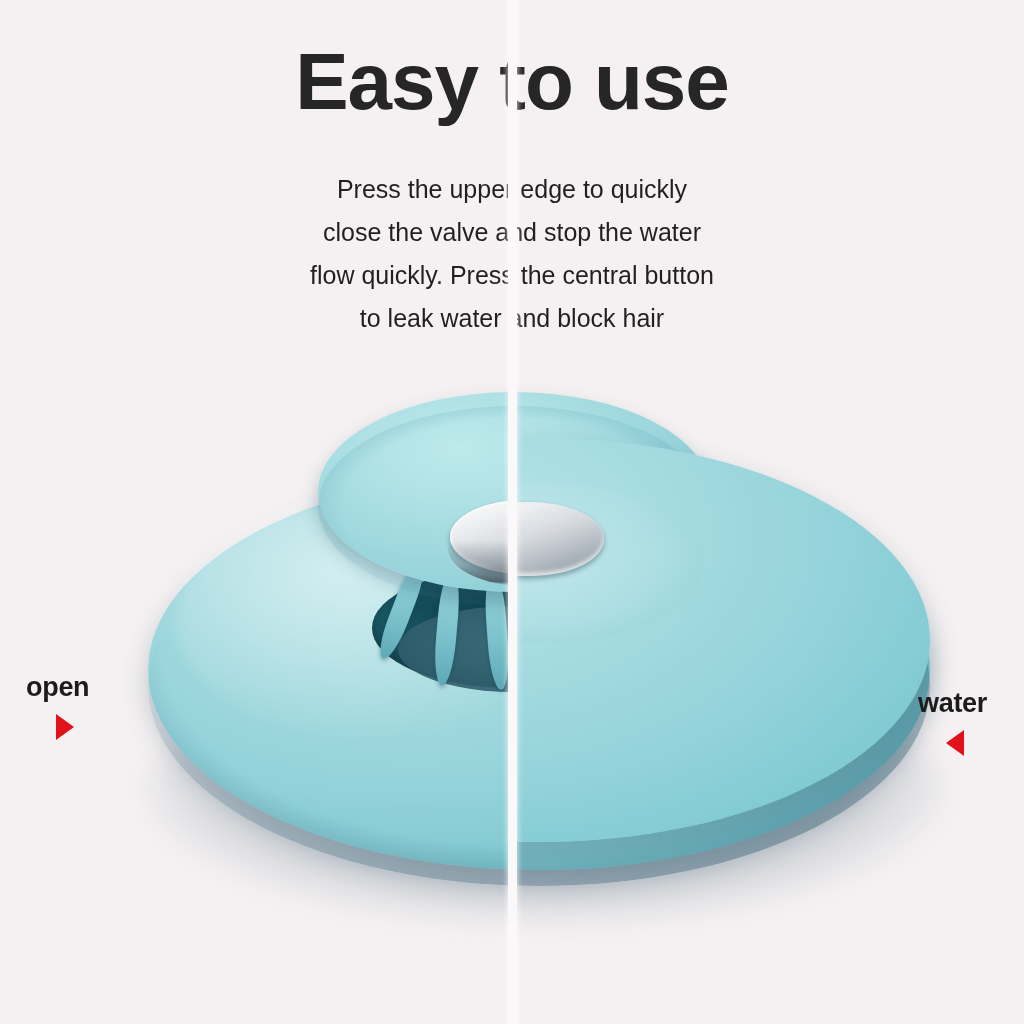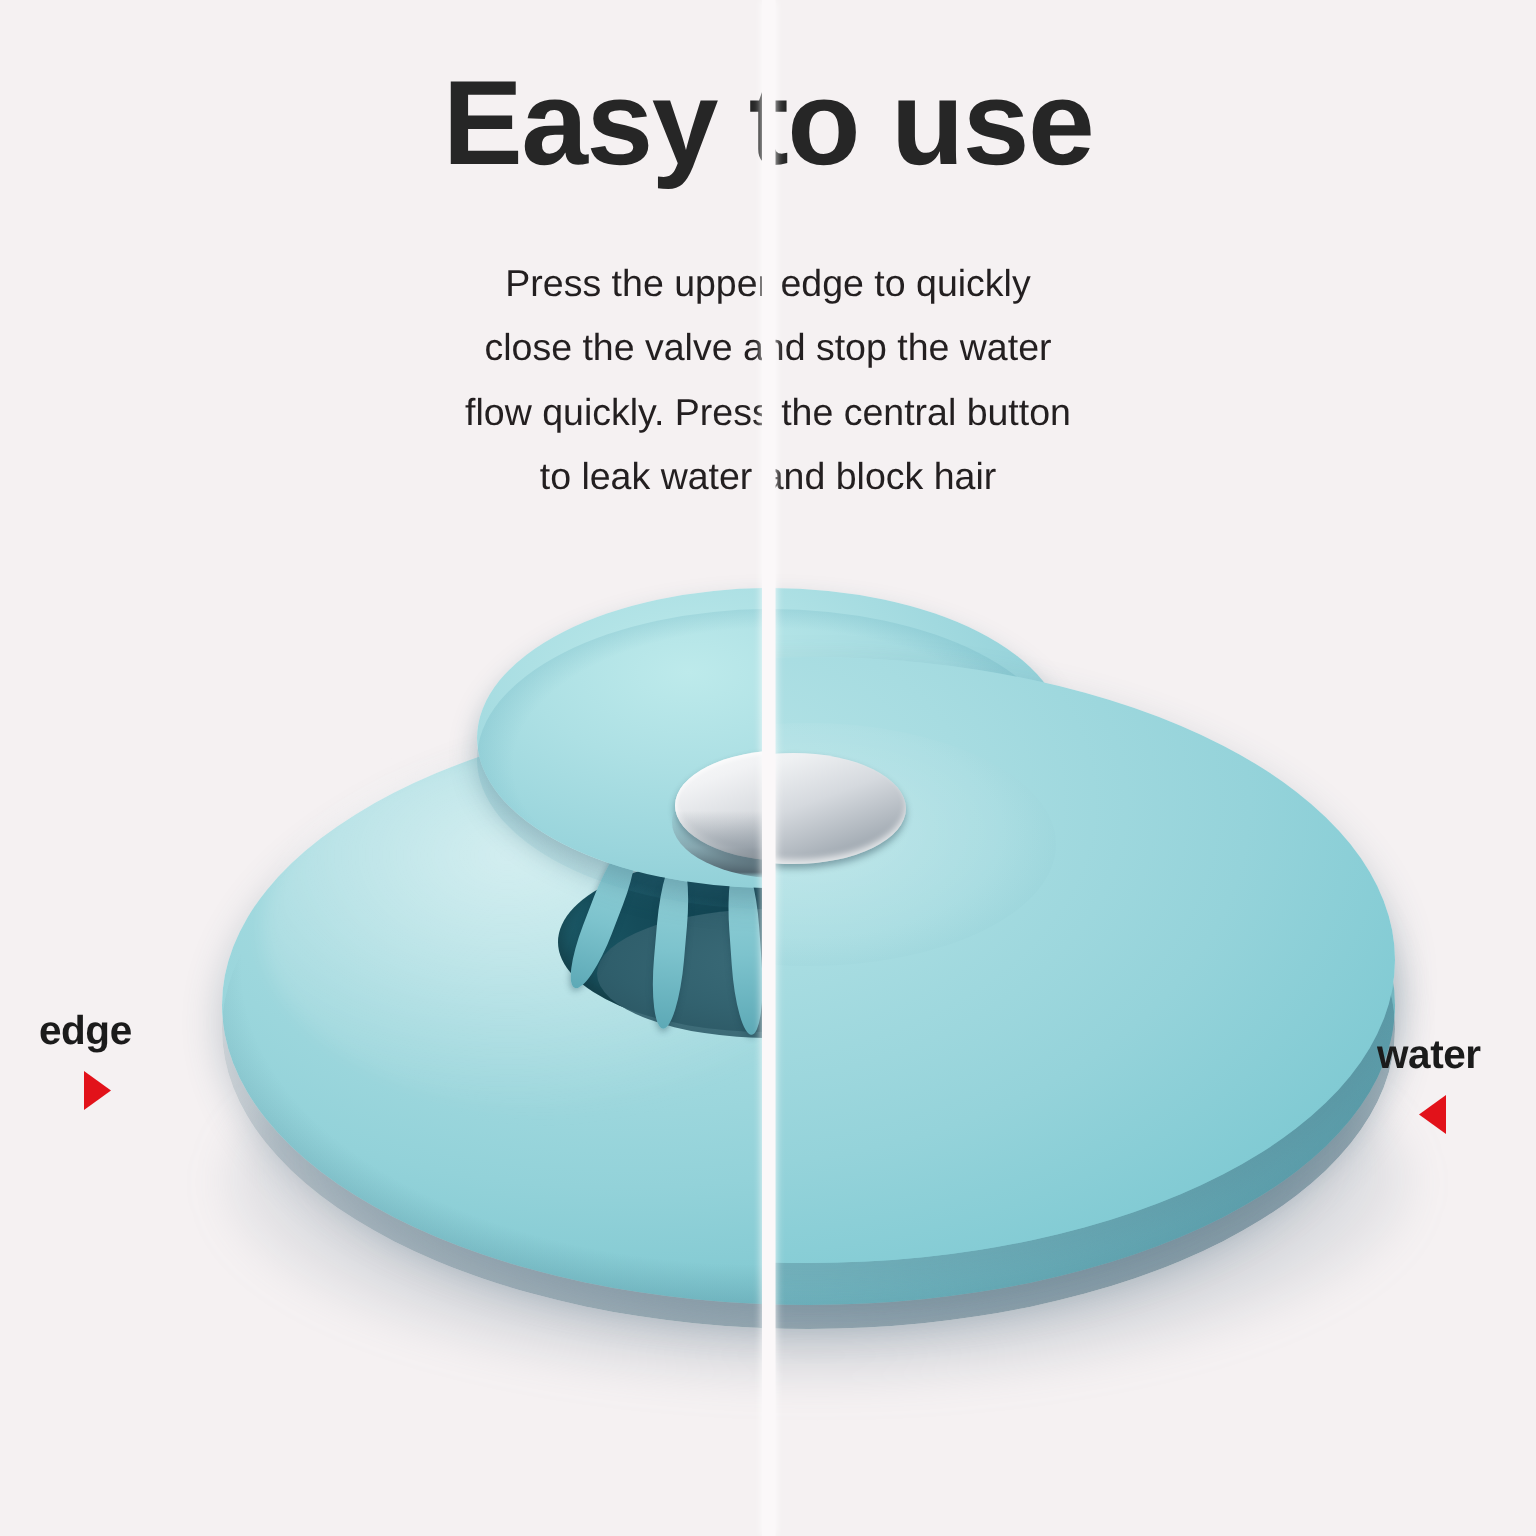--- a/index.html
+++ b/index.html
@@ -363,19 +363,19 @@
 
     <div class="closed-half">
       <div class="closed-dome"></div>
       <div class="closed-ring"></div>
       <div class="closed-chrome"></div>
     </div>
   </div>
 
   <div class="split"></div>
 
-  <div class="label label-open">edge</div>
+  <div class="label label-open">open</div>
   <div class="arrow arrow-right"></div>
 
   <div class="label label-close">water</div>
   <div class="arrow arrow-left"></div>
 
 </div>
 
 </body></html>

